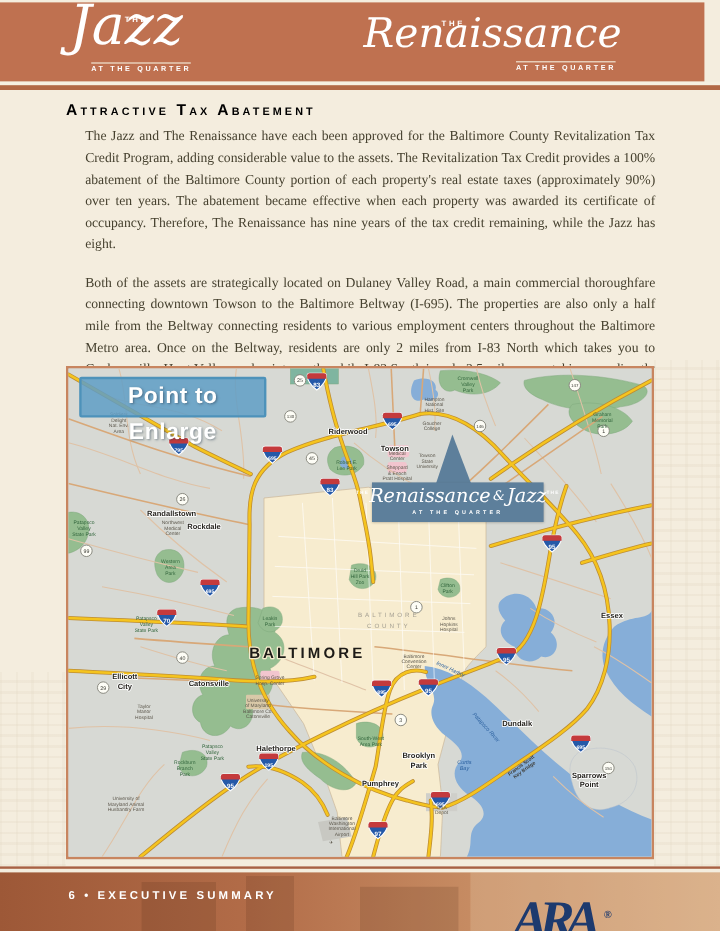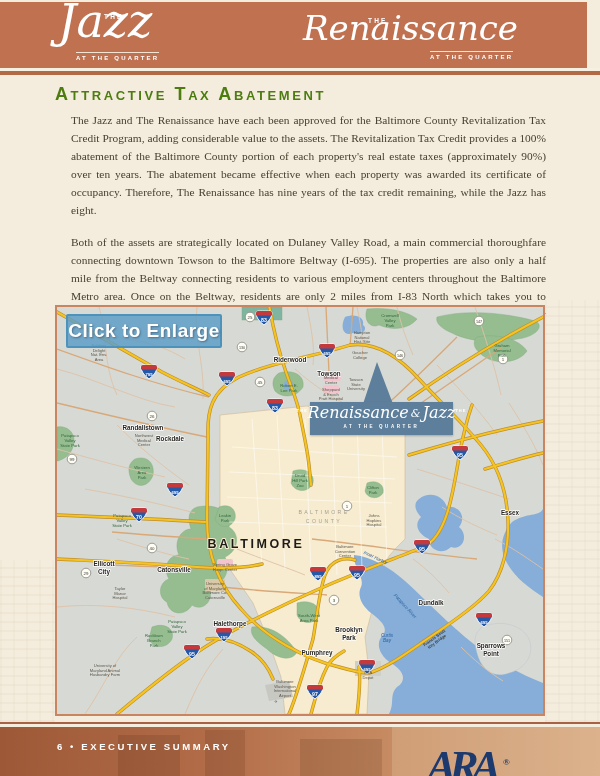--- a/index.html
+++ b/index.html
@@ -14,22 +14,22 @@
   .logo-tag{position:absolute;color:#fff;font-size:6px;letter-spacing:2.2px;font-weight:bold;
             border-top:1px solid #f0e4d2;padding-top:2px;}
   .jazz-script{left:58px;top:-6px;font-size:46px;}
   .jazz-the{left:104px;top:13px;}
   .jazz-tag{left:76px;top:52px;}
   .ren-script{left:303px;top:8px;font-size:34px;}
   .ren-the{left:368px;top:17px;}
   .ren-tag{left:430px;top:51px;}
   
   .content{position:absolute;left:55px;top:84px;width:491px;}
-  .sec-h{font-variant:small-caps;font-weight:bold;font-size:18px;letter-spacing:2.6px;
-         color:#4d7c0f;margin:0 0 6px 0;}
+  .sec-h{font-variant:small-caps;font-weight:bold;font-size:13px;letter-spacing:2.6px;
+         color:#000000;margin:0 0 6px 0;}
   .sec-p{font-family:"Liberation Serif",serif;font-size:11.4px;line-height:18.1px;color:#46412f;
          text-align:justify;margin:0 0 13px 16px;}
   
   .map{position:absolute;left:55px;top:305px;width:486px;height:407px;border:2px solid #c8855f;
        background:#d7d9d4;}
   .map svg{position:absolute;left:0;top:0;width:100%;height:100%;}
   .enlarge{position:absolute;left:9px;top:7px;width:152px;height:30px;
            background:rgba(95,158,198,.85);border:2px solid #4d92ba;border-radius:2px;
            color:#fff;font-weight:bold;font-size:19px;text-align:center;line-height:30px;
            letter-spacing:.5px;text-shadow:1px 1px 2px rgba(40,60,80,.5);cursor:pointer;}
@@ -418,21 +418,21 @@
           <text x="311" y="367" class="ml tiny"><tspan x="311" dy="0">GSA</tspan><tspan x="311" dy="4.5">Depot</tspan></text>
           <text x="317" y="210" class="ml tiny"><tspan x="317" dy="0">Johns</tspan><tspan x="317" dy="4.5">Hopkins</tspan><tspan x="317" dy="4.5">Hospital</tspan></text>
           <text x="288" y="241" class="ml tiny"><tspan x="288" dy="0">Baltimore</tspan><tspan x="288" dy="4.5">Convention</tspan><tspan x="288" dy="4.5">Center</tspan></text>
           <text x="347" y="300" class="ml water" transform="rotate(48 347 300)"><tspan x="347" dy="0">Patapsco River</tspan></text>
           <text x="330" y="330" class="ml water"><tspan x="330" dy="0">Curtis</tspan><tspan x="330" dy="5">Bay</tspan></text>
           <text x="318" y="252" class="ml water" transform="rotate(25 318 252)"><tspan x="318" dy="0">Inner Harbor</tspan></text>
           <text x="378" y="332" class="ml bridge" transform="rotate(-36 378 332)"><tspan x="378" dy="0">Francis Scott</tspan><tspan x="378" dy="4.5">Key Bridge</tspan></text>
         </g>
     </svg>
 
-    <div class="enlarge">Click to Enlarge</div>
+    <div class="enlarge">Point to Enlarge</div>
 
     <div class="callout">
       <div class="co-row">
         <span class="co-the">THE</span>
         <span class="co-script">Renaissance</span>
         <span class="co-amp">&amp;</span>
         <span class="co-script">Jazz</span>
         <span class="co-the">THE</span>
       </div>
       <div class="co-tag">AT THE QUARTER</div>

